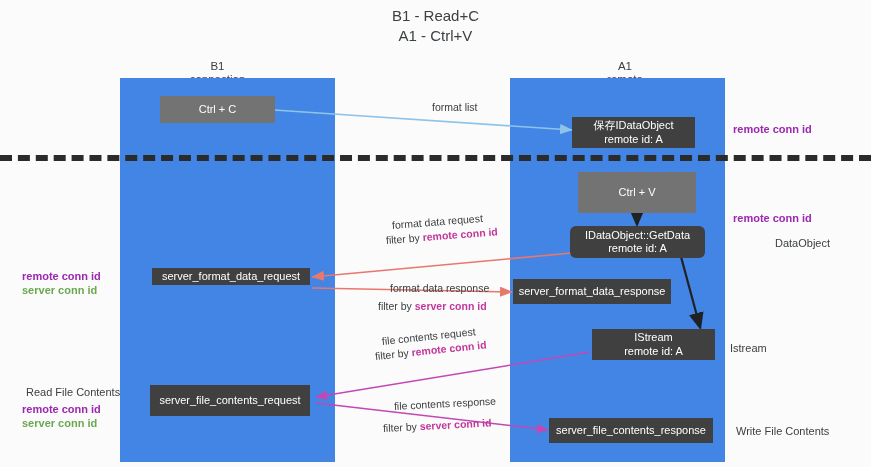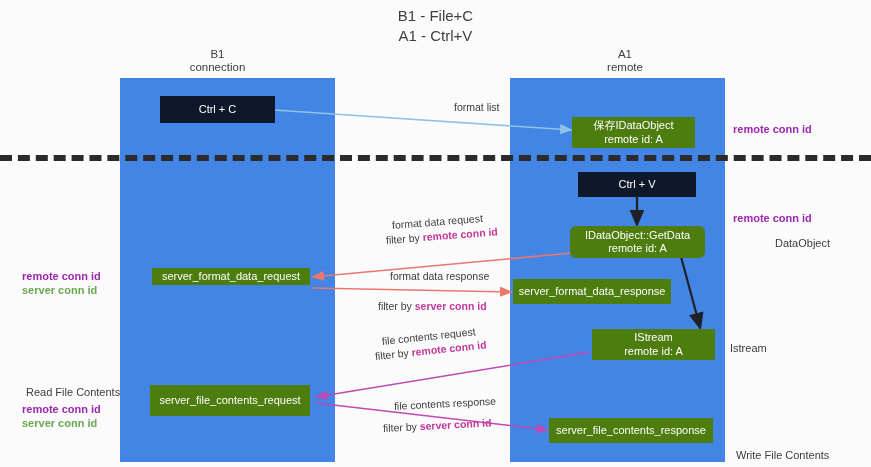--- a/index.html
+++ b/index.html
@@ -10,34 +10,34 @@
     overflow:hidden;
     position:relative;
   }
   #stage{position:absolute;left:0;top:0;width:871px;height:467px;}
   .abs{position:absolute;}
   .title{
     left:0;top:6px;width:871px;text-align:center;
     font-size:15px;color:#3c4043;line-height:20px;
   }
   .colhdr{
-    text-align:center;font-size:11.5px;color:#3c4043;line-height:13px;
+    text-align:center;font-size:11.5px;color:#3c4043;line-height:13px;margin-top:12px;
   }
   .lane{
     background:#4285e4;
   }
   .box{
     position:absolute;
     display:flex;flex-direction:column;align-items:center;justify-content:center;
     color:#ffffff;text-align:center;
     font-size:11px;line-height:13.5px;
     box-sizing:border-box;
   }
-  .box.green{background:#0f172a;}
-  .box.orange{background:#4d7c0f;}
+  .box.green{background:#737373;}
+  .box.orange{background:#404040;}
   .lbl{
     font-size:11px;color:#3c4043;line-height:14px;white-space:nowrap;
   }
   .lbl.purple{color:#9c27b0;font-weight:bold;}
   .lbl.green{color:#6aa84f;font-weight:bold;}
   .lbl.magenta{color:#c2379b;font-weight:bold;}
   .arrowlbl{
     font-size:10.5px;color:#3c4043;line-height:13px;white-space:nowrap;
   }
   svg.overlay{position:absolute;left:0;top:0;width:871px;height:467px;pointer-events:none;}
@@ -46,21 +46,21 @@
     border-top:6px dashed #2b2b2b;
   }
   .outlbl{font-size:11px;color:#3c4043;line-height:14px;white-space:nowrap;}
 </style>
 </head>
 <body>
 
 <div id="stage">
 
   <div class="abs title">
-    <div>B1 - File+C</div>
+    <div>B1 - Read+C</div>
     <div>A1 - Ctrl+V</div>
   </div>
 
   <div class="abs colhdr" style="left:140px;top:48px;width:155px;">
     <div>B1</div>
     <div>connection</div>
   </div>
   <div class="abs colhdr" style="left:545px;top:48px;width:160px;">
     <div>A1</div>
     <div>remote</div>
@@ -104,21 +104,21 @@
 
   <div class="box green" style="left:160px;top:96px;width:115px;height:27px;">
     <span>Ctrl + C</span>
   </div>
 
   <div class="box orange" style="left:572px;top:117px;width:123px;height:31px;">
     <span>保存IDataObject</span>
     <span>remote id: A</span>
   </div>
 
-  <div class="box green" style="left:578px;top:172px;width:118px;height:25px;">
+  <div class="box green" style="left:578px;top:172px;width:118px;height:41px;">
     <span>Ctrl + V</span>
   </div>
 
   <div class="box orange" style="left:570px;top:226px;width:135px;height:32px;border-radius:6px;">
     <span>IDataObject::GetData</span>
     <span>remote id: A</span>
   </div>
 
   <div class="box orange" style="left:152px;top:268px;width:158px;height:17px;">
     <span>server_format_data_request</span>
@@ -134,47 +134,47 @@
   </div>
 
   <div class="box orange" style="left:150px;top:385px;width:160px;height:31px;">
     <span>server_file_contents_request</span>
   </div>
 
   <div class="box orange" style="left:549px;top:418px;width:164px;height:25px;">
     <span>server_file_contents_response</span>
   </div>
 
-  <div class="abs arrowlbl" style="left:410px;top:101px;padding-left:44px;">format list</div>
+  <div class="abs arrowlbl" style="left:388px;top:101px;padding-left:44px;">format list</div>
 
   <div class="abs arrowlbl" style="left:392px;top:219px;transform:rotate(-4.5deg);transform-origin:left center;">format data request</div>
   <div class="abs arrowlbl" style="left:386px;top:233px;transform:rotate(-4.5deg);transform-origin:left center;">
     <span>filter by </span><span class="lbl magenta" style="font-size:10.5px;">remote conn id</span>
   </div>
 
-  <div class="abs arrowlbl" style="left:390px;top:270px;">format data response</div>
+  <div class="abs arrowlbl" style="left:390px;top:282px;">format data response</div>
   <div class="abs arrowlbl" style="left:378px;top:299px;">
     <span>filter by </span><span class="lbl magenta" style="font-size:10.5px;">server conn id</span>
   </div>
 
   <div class="abs arrowlbl" style="left:382px;top:335px;transform:rotate(-6deg);transform-origin:left center;">file contents request</div>
   <div class="abs arrowlbl" style="left:375px;top:349px;transform:rotate(-6deg);transform-origin:left center;">
     <span>filter by </span><span class="lbl magenta" style="font-size:10.5px;">remote conn id</span>
   </div>
 
   <div class="abs arrowlbl" style="left:394px;top:400px;transform:rotate(-3deg);transform-origin:left center;">file contents response</div>
   <div class="abs arrowlbl" style="left:383px;top:421px;transform:rotate(-3deg);transform-origin:left center;">
     <span>filter by </span><span class="lbl magenta" style="font-size:10.5px;">server conn id</span>
   </div>
 
   <div class="abs lbl purple" style="left:733px;top:122px;">remote conn id</div>
   <div class="abs lbl purple" style="left:733px;top:211px;">remote conn id</div>
   <div class="abs outlbl" style="left:775px;top:236px;text-align:center;">DataObject</div>
   <div class="abs outlbl" style="left:730px;top:341px;">Istream</div>
-  <div class="abs outlbl" style="left:736px;top:424px;margin-top:24px;">Write File Contents</div>
+  <div class="abs outlbl" style="left:736px;top:424px;">Write File Contents</div>
 
   <div class="abs lbl purple" style="left:22px;top:269px;">remote conn id</div>
   <div class="abs lbl green" style="left:22px;top:283px;">server conn id</div>
 
   <div class="abs outlbl" style="left:26px;top:385px;">Read File Contents</div>
   <div class="abs lbl purple" style="left:22px;top:402px;">remote conn id</div>
   <div class="abs lbl green" style="left:22px;top:416px;">server conn id</div>
 
 </div>
 

